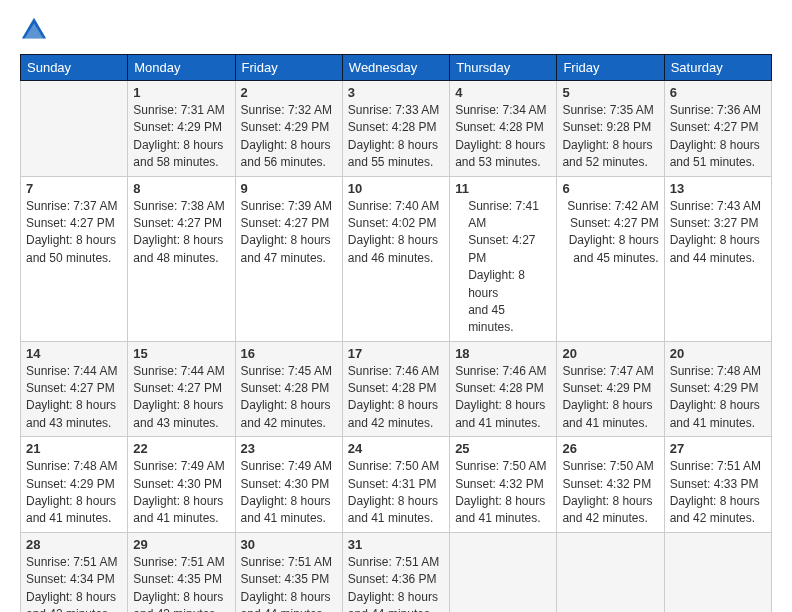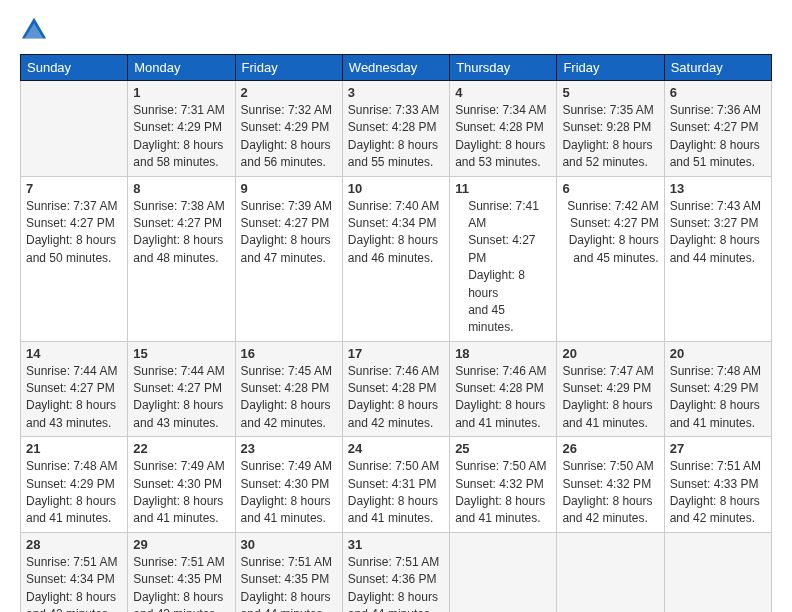--- a/index.html
+++ b/index.html
@@ -189,21 +189,21 @@
           <td>
             <span class="day-number">9</span>
             <div class="day-info" style="white-space: pre-line;">Sunrise: 7:39 AM
 Sunset: 4:27 PM
 Daylight: 8 hours
 and 47 minutes.</div>
           </td>
           <td>
             <span class="day-number">10</span>
             <div class="day-info" style="white-space: pre-line;">Sunrise: 7:40 AM
-Sunset: 4:34 PM
+Sunset: 4:02 PM
 Daylight: 8 hours
 and 46 minutes.</div>
           </td>
           <td>
             <span class="day-number">11</span>
             <div class="day-info" style="white-space: pre-line; margin-left: 13px;">Sunrise: 7:41 AM
 Sunset: 4:27 PM
 Daylight: 8 hours
 and 45 minutes.</div>
           </td>

